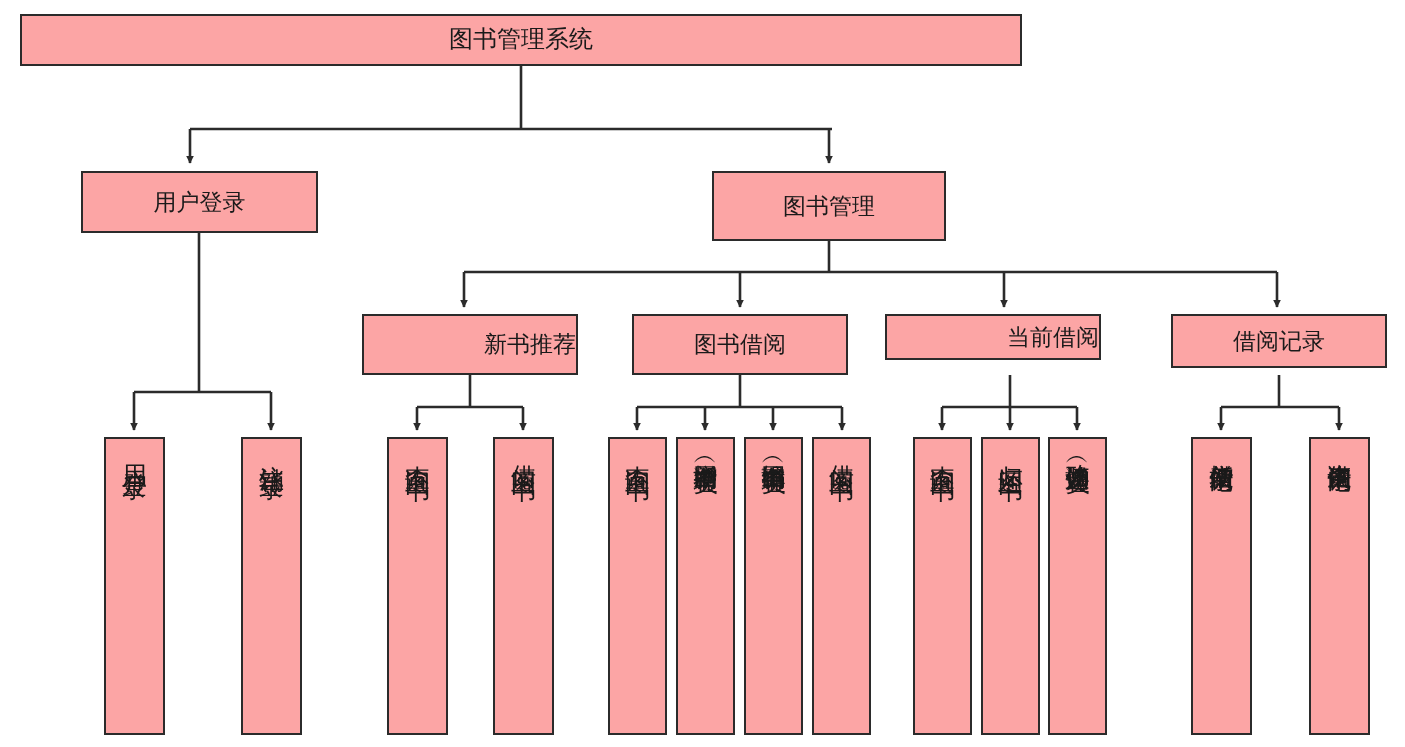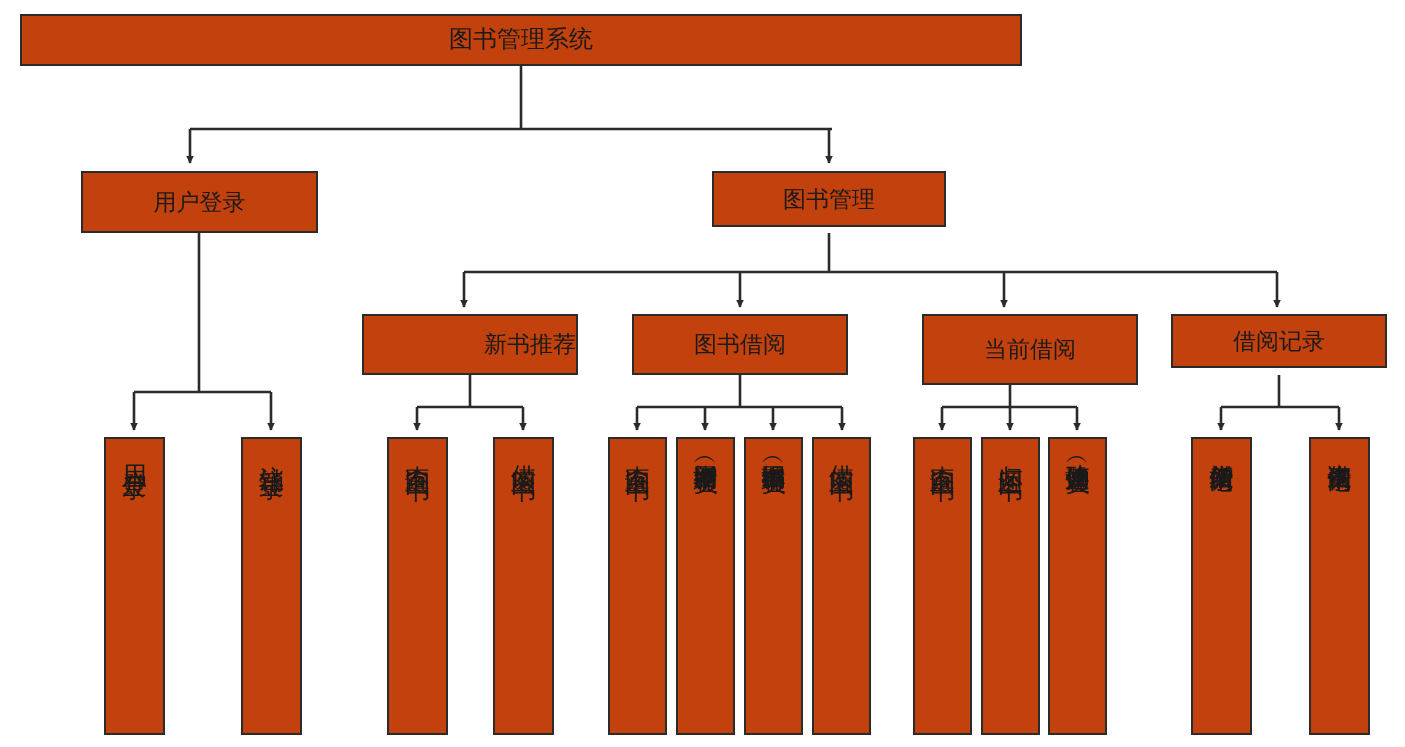--- a/index.html
+++ b/index.html
@@ -23,21 +23,21 @@
     left: 0;
     top: 0;
     width: 1405px;
     height: 747px;
     pointer-events: none;
   }
   .node {
     position: absolute;
     box-sizing: border-box;
     border: 2.5px solid #2b2b2b;
-    background: #c2410c;
+    background: #fca5a5;
     display: flex;
     align-items: center;
     justify-content: center;
     color: #1a1a1a;
   }
   .node .label {
     display: block;
     text-align: center;
     line-height: 1.22;
     white-space: nowrap;
@@ -131,33 +131,33 @@
   </svg>
 
   <div class="node horiz root" style="left:20px; top:14px; width:1002px; height:52px;">
     <span class="label">图书管理系统</span>
   </div>
 
   <div class="node horiz" style="left:81px; top:171px; width:237px; height:62px;">
     <span class="label">用户登录</span>
   </div>
 
-  <div class="node horiz" style="left:712px; top:171px; width:234px; height:56px;">
+  <div class="node horiz" style="left:712px; top:171px; width:234px; height:70px;">
     <span class="label">图书管理</span>
   </div>
 
   <div class="node horiz" style="left:362px; top:314px; width:216px; height:61px;justify-content:flex-end;">
     <span class="label">新书推荐</span>
   </div>
 
   <div class="node horiz" style="left:632px; top:314px; width:216px; height:61px;">
     <span class="label">图书借阅</span>
   </div>
 
-  <div class="node horiz" style="left:922px; top:314px; width:216px; height:71px;">
+  <div class="node horiz" style="left:885px; top:314px; width:216px; height:46px;justify-content:flex-end;">
     <span class="label">当前借阅</span>
   </div>
 
   <div class="node horiz" style="left:1171px; top:314px; width:216px; height:54px;">
     <span class="label">借阅记录</span>
   </div>
 
   <div class="node vert" style="left:104px; top:437px; width:61px; height:298px;">
     <span class="label">用户登录</span>
   </div>

